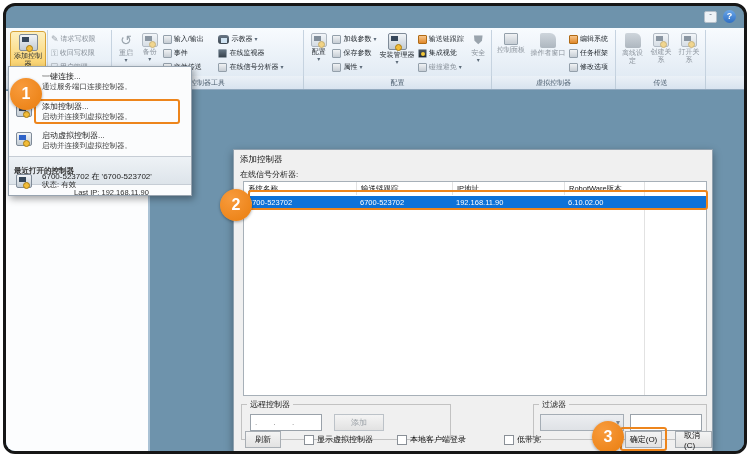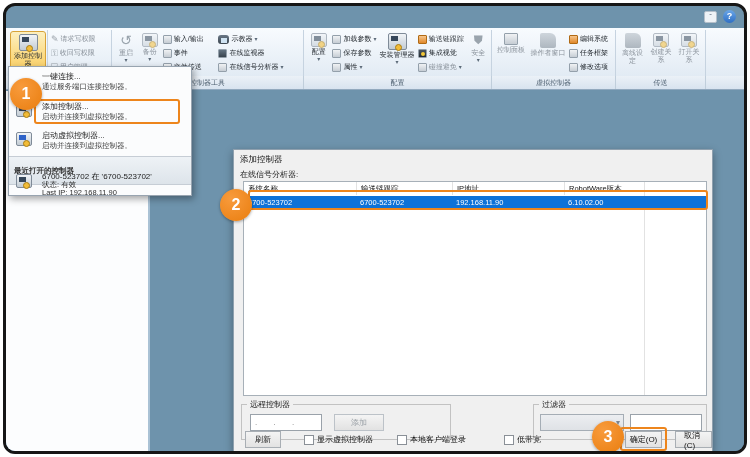--- a/index.html
+++ b/index.html
@@ -274,21 +274,21 @@
     <div>
       <span class="cab m vc mi-ic" style="top:65px;"></span>
       <div class="mi-title" style="top:63px;">启动虚拟控制器...</div>
       <div class="mi-desc" style="top:74px;">启动并连接到虚拟控制器。</div>
     </div>
     <div class="m-head">最近打开的控制器</div>
     <div>
       <span class="cab m mi-ic" style="top:107px;"></span>
       <div class="mi-title" style="top:104px;">6700-523702 在 '6700-523702'</div>
       <div class="m-line" style="top:113px;">状态: 有效</div>
-      <div class="m-line" style="top:121px;">Last IP: 192.168.11.90</div>
+      <div class="m-line" style="top:121px;margin-left:32px;">Last IP: 192.168.11.90</div>
     </div>
     <div class="hl" style="left:25px;top:32px;width:146px;height:25px;"></div>
   </div>
 
   <div class="dialog">
     <div class="dlg-title">添加控制器</div>
     <div class="dlg-sub">在线信号分析器:</div>
 
     <div class="tbl">
       <div class="th" style="left:0;border-left:none;width:112px;">系统名称</div>

